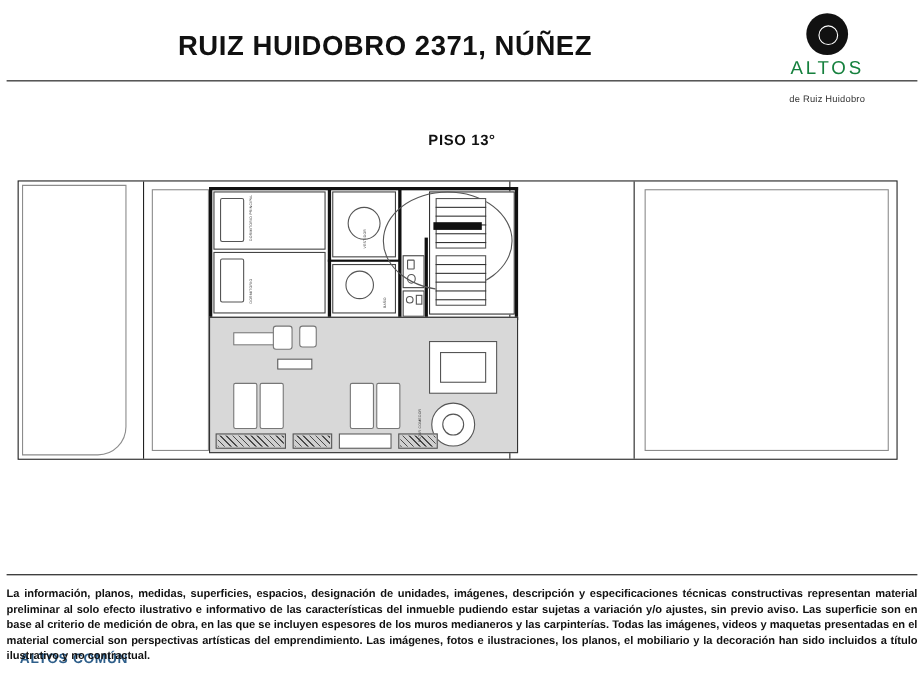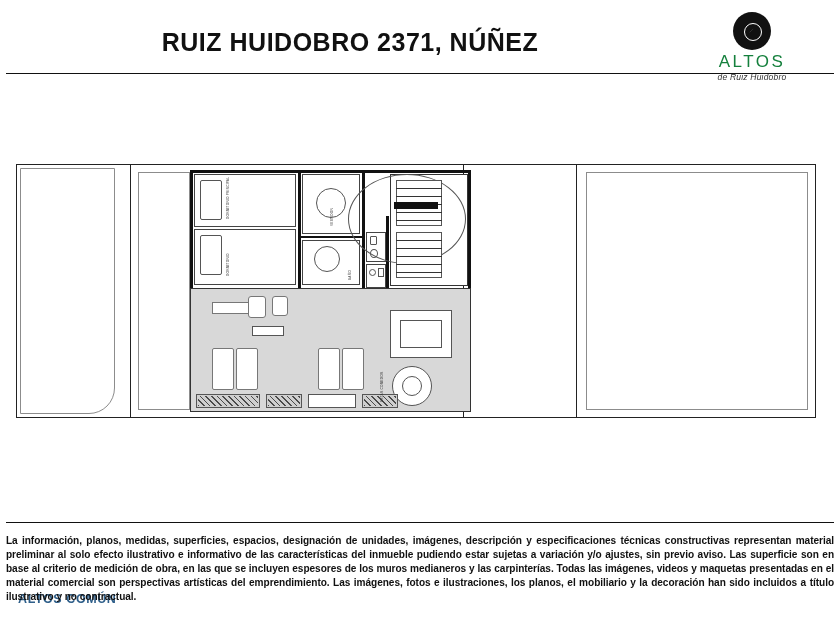--- a/index.html
+++ b/index.html
@@ -80,22 +80,21 @@
     font-size: 17px;
     font-weight: normal;
     letter-spacing: 2.5px;
     color: #15803d;
     line-height: 1.05;
   }
   .logo-sub {
     font-size: 8.5px;
     color: #333;
     letter-spacing: 0.2px;
-    margin-top: 1px;
-    font-style: italic;
+    margin-top: 14px;
   }
   .header-rule {
     position: absolute;
     left: 6px;
     top: 73px;
     width: 828px;
     height: 1px;
     background: #111;
   }
 
@@ -288,20 +287,21 @@
       <div class="logo-mark">
         <div class="needle"></div>
       </div>
       <div class="logo-name">ALTOS</div>
       <div class="logo-sub">de Ruiz Huidobro</div>
     </div>
 
     <div class="header-rule"></div>
   </div>
 
+  <div class="floor-label">PISO 13°</div>
 
   <div class="plan-wrap">
     <div class="plan-outline"></div>
     <div class="azotea-left"></div>
     <div class="sep-v a"></div>
     <div class="sep-v b"></div>
     <div class="sep-v c"></div>
     <div class="unit-right"></div>
     <div class="unit-mid-left"></div>
 

